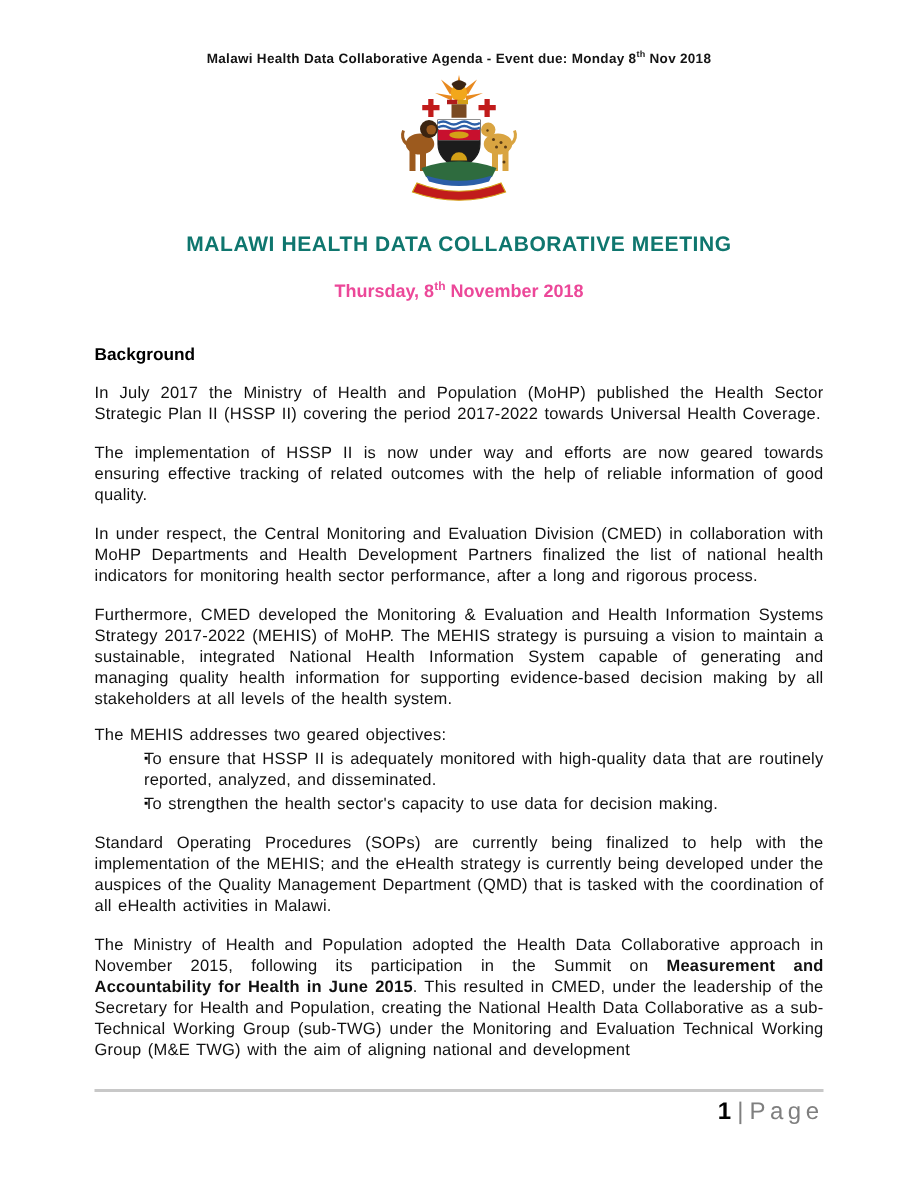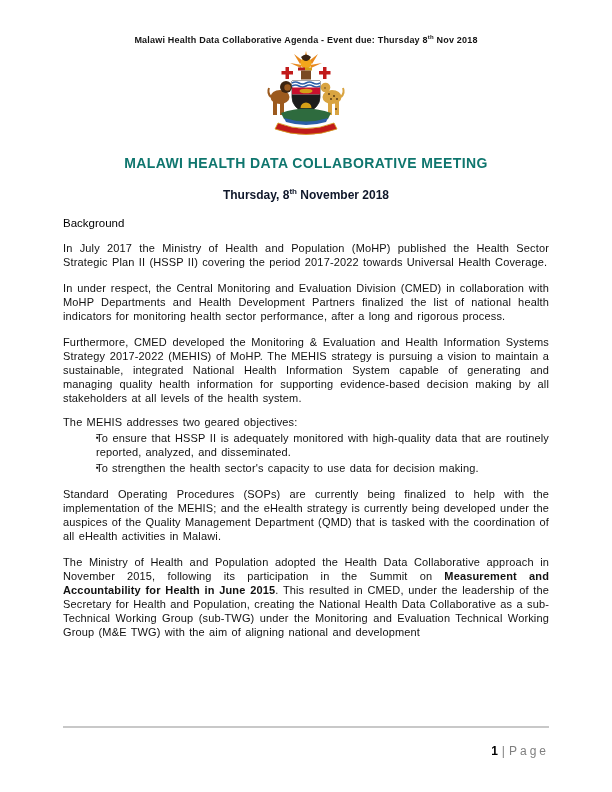--- a/index.html
+++ b/index.html
@@ -34,31 +34,31 @@
     font-size: 14px;
     font-weight: bold;
     letter-spacing: 0.4px;
     color: #0f766e;
   }
   .doc-date {
     margin-top: 16px;
     text-align: center;
     font-size: 12px;
     font-weight: bold;
-    color: #0f172a;
+    color: #ec4899;
   }
   .doc-date sup { font-size: 8px; }
   .content {
     margin: 0 63px;
     width: 486px;
   }
   .section-heading {
-    margin-top: 15px;
+    margin-top: 30px;
     font-size: 11.5px;
-    font-weight: normal;
+    font-weight: bold;
     color: #000000;
   }
   .content p {
     margin-top: 12px;
     font-size: 11px;
     line-height: 14px;
     text-align: justify;
     word-spacing: 1px;
     letter-spacing: 0.15px;
   }
@@ -84,35 +84,35 @@
     text-align: justify;
     word-spacing: 1px;
   }
   .bold-inline { font-weight: bold; }
   .footer {
     position: absolute;
     left: 63px;
     right: 63px;
     top: 726px;
     border-top: 2px solid #c8c8c8;
-    padding-top: 16px;
+    padding-top: 5px;
     text-align: right;
-    font-size: 12px;
+    font-size: 16px;
   }
   .pg-num { font-weight: bold; color: #000000; }
   .pg-sep { color: #7f7f7f; padding: 0 4px; }
   .pg-label { color: #7f7f7f; letter-spacing: 3px; }
 </style>
 </head>
 <body>
 
 <div class="page">
 
   <div class="running-header">
-    <span>Malawi Health Data Collaborative Agenda - Event due: Thursday 8</span><sup>th</sup><span> Nov 2018</span>
+    <span>Malawi Health Data Collaborative Agenda - Event due: Monday 8</span><sup>th</sup><span> Nov 2018</span>
   </div>
 
   <div class="logo-wrap">
     <svg width="90" height="90" viewBox="0 0 90 90" xmlns="http://www.w3.org/2000/svg">
 
       <g fill="#e8891e">
         <polygon points="45,0 47,9 43,9"></polygon>
         <polygon points="33,3 42,10 39,13"></polygon>
         <polygon points="57,3 48,10 51,13"></polygon>
         <polygon points="29,12 41,14 40,17"></polygon>
@@ -182,20 +182,21 @@
   <h2 class="doc-date">
     <span>Thursday, 8</span><sup>th</sup><span> November 2018</span>
   </h2>
 
   <div class="content">
 
     <h3 class="section-heading">Background</h3>
 
     <p>In July 2017 the Ministry of Health and Population (MoHP) published the Health Sector Strategic Plan II (HSSP II) covering the period 2017-2022 towards Universal Health Coverage.</p>
 
+    <p>The implementation of HSSP II is now under way and efforts are now geared towards ensuring effective tracking of related outcomes with the help of reliable information of good quality.</p>
 
     <p>In under respect, the Central Monitoring and Evaluation Division (CMED) in collaboration with MoHP Departments and Health Development Partners finalized the list of national health indicators for monitoring health sector performance, after a long and rigorous process.</p>
 
     <p>Furthermore, CMED developed the Monitoring &amp; Evaluation and Health Information Systems Strategy 2017-2022 (MEHIS) of MoHP. The MEHIS strategy is pursuing a vision to maintain a sustainable, integrated National Health Information System capable of generating and managing quality health information for supporting evidence-based decision making by all stakeholders at all levels of the health system.</p>
 
     <p class="intro-line">The MEHIS addresses two geared objectives:</p>
 
     <div class="bullet-list">
       <div class="bullet-item">
         <span class="bullet">▪</span>

